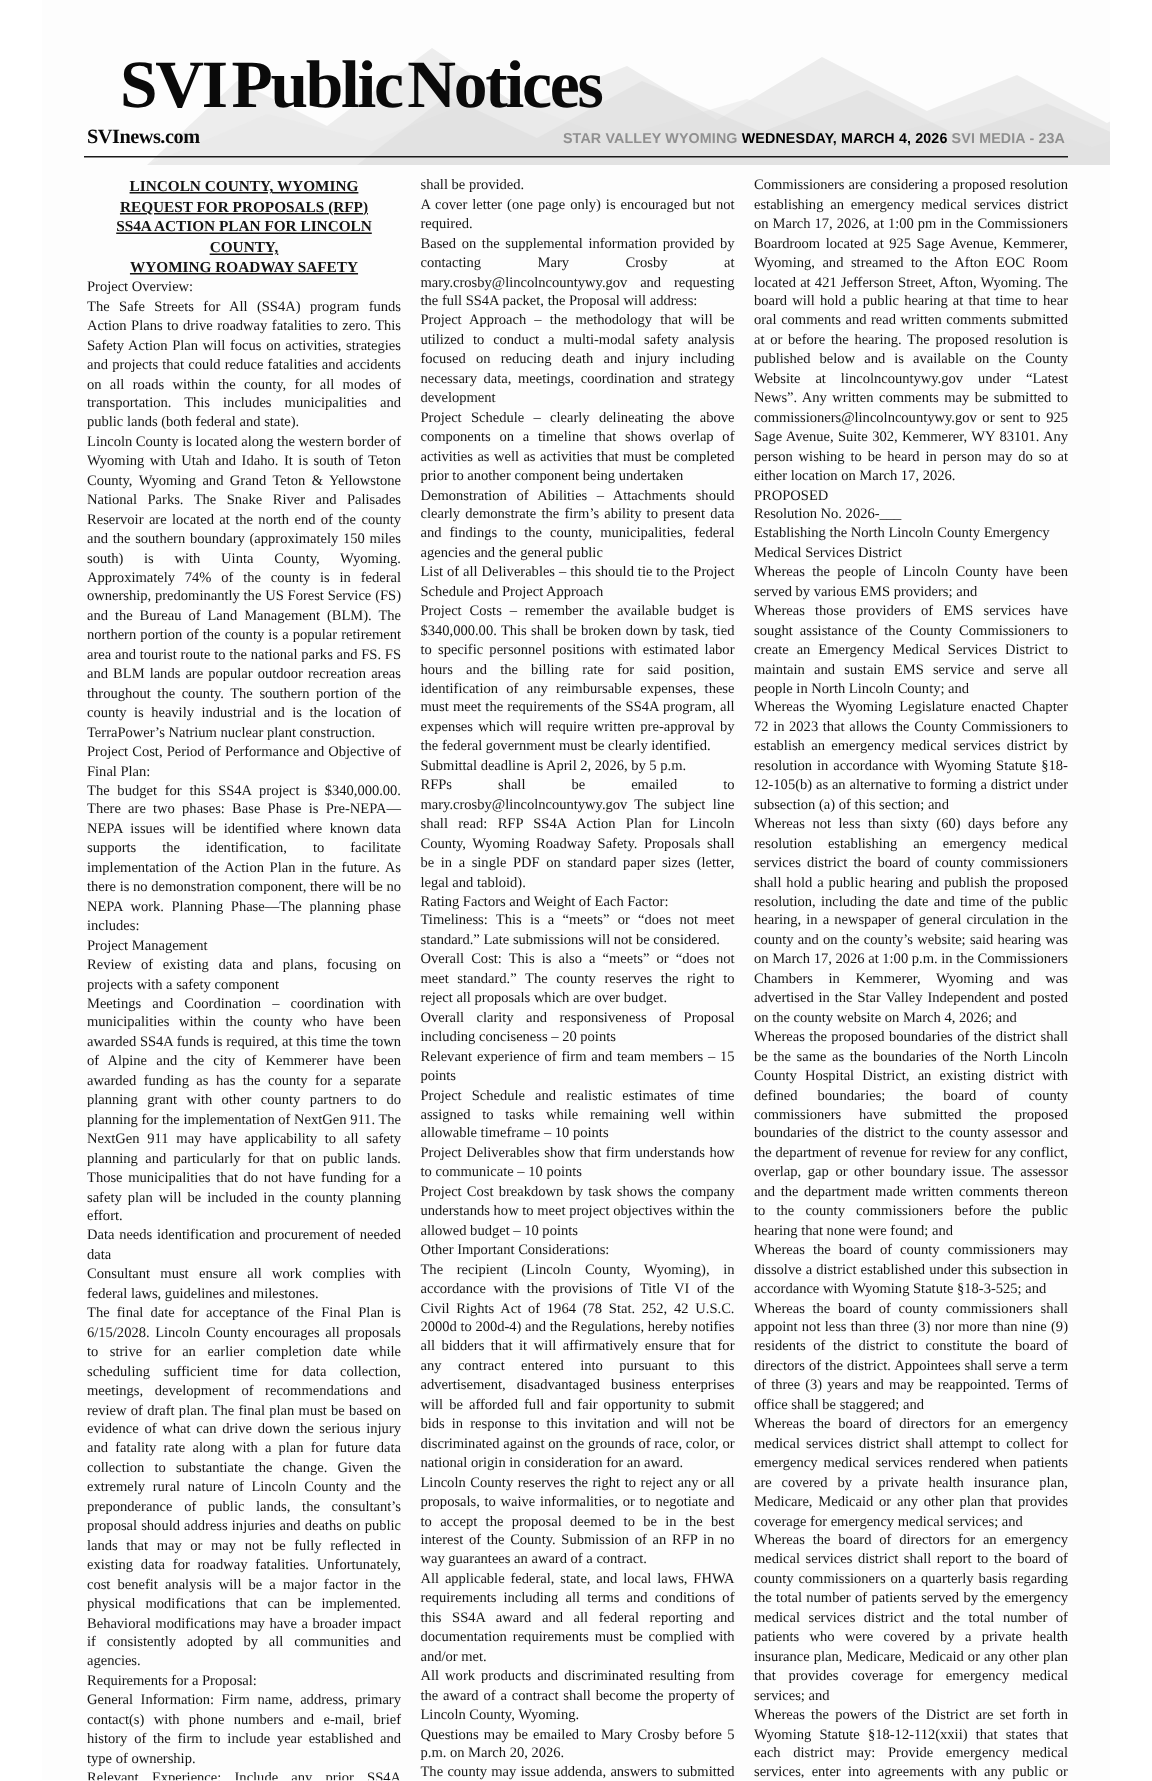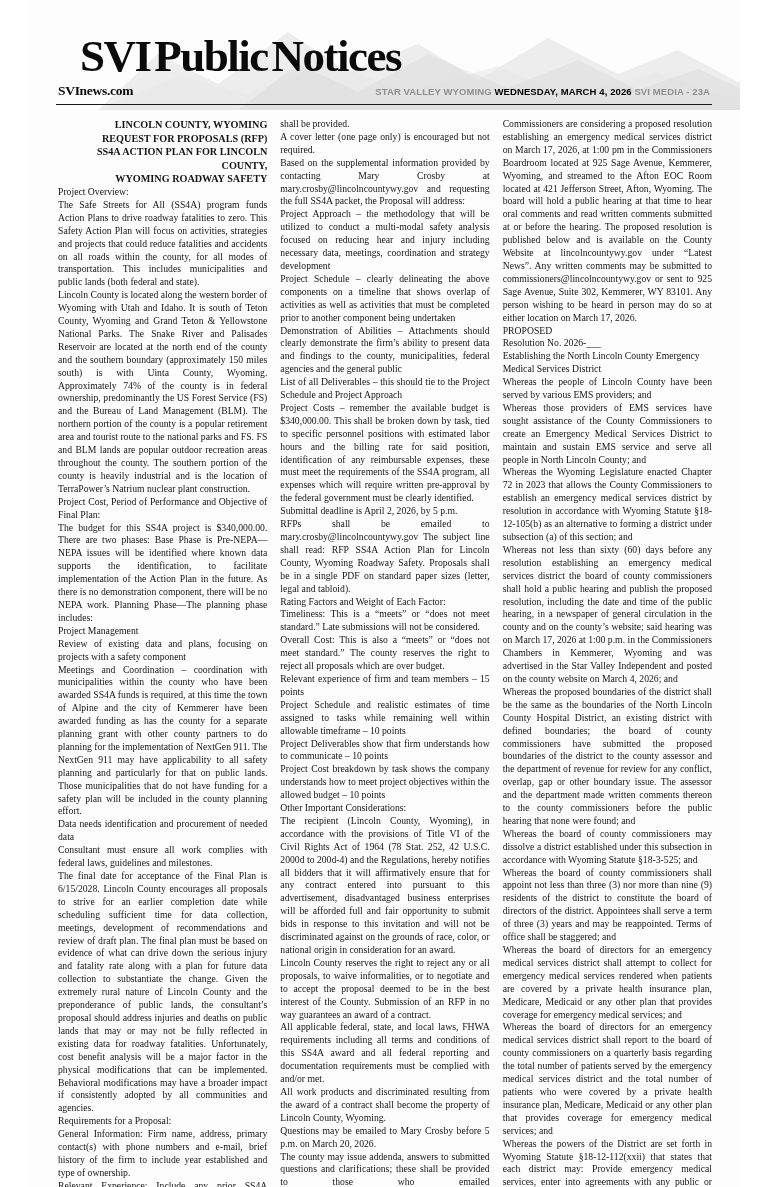--- a/index.html
+++ b/index.html
@@ -37,21 +37,21 @@
   .dl-gray{color:#8f8f8f;font-weight:bold;}
   .dl-bold{color:#000;font-weight:bold;}
   
   .columns{
     display:flex;gap:13px;
     padding:13px 28px 0 30px;
   }
   .col{flex:1;min-width:0;}
   .col p{margin:0;font-size:9.7px;line-height:12.9px;color:#151515;}
   p.body{text-align:justify;}
-  p.heading{text-align:right;font-weight:bold;font-size:10.2px;line-height:13.6px;}
+  p.heading{text-align:center;font-weight:bold;font-size:10.2px;line-height:13.6px;text-decoration:underline;}
   p.center{}
 </style>
 </head>
 <body>
 
 <div class="page">
 
   <header class="header">
     <svg class="mountains" viewBox="0 0 690 96" preserveAspectRatio="none" aria-hidden="true">
       <polygon points="0,96 60,40 120,70 190,18 250,58 320,30 380,66 450,24 520,60 580,36 640,68 690,44 690,96" fill="#d9d9d9" opacity="0.45"></polygon>
@@ -84,30 +84,31 @@
         <p class="body">The final date for acceptance of the Final Plan is 6/15/2028.  Lincoln County encourages all proposals to strive for an earlier completion date while scheduling sufficient time for data collection, meetings, development of recommendations and review of draft plan.  The final plan must be based on evidence of what can drive down the serious injury and fatality rate along with a plan for future data collection to substantiate the change.  Given the extremely rural nature of Lincoln County and the preponderance of public lands, the consultant’s proposal should address injuries and deaths on public lands that may or may not be fully reflected in existing data for roadway fatalities.  Unfortunately, cost benefit analysis will be a major factor in the physical modifications that can be implemented.  Behavioral modifications may have a broader impact if consistently adopted by all communities and agencies.</p>
         <p class="body">Requirements for a Proposal:</p>
         <p class="body">General Information:  Firm name, address, primary contact(s) with phone numbers and e-mail, brief history of the firm to include year established and type of ownership.</p>
         <p class="body">Relevant Experience:  Include any prior SS4A planning or other transportation planning, particularly that with FHWA or WYDOT.</p>
         <p class="body">Key Personnel:  Identify both by name and position, include resume for all key personnel, describe the role of each in this project, identify any roles that will be sub-contracted and whether they have been selected or at what point in the project that they will be selected.  NOTE:  Elsewhere in this RFP requirements for procuring sub-consultants are listed.  Also, personnel may change during the project, if the change results in a change in cost it will have to be approved which is why the position and role filled must be identified.</p>
       </section>
     <section class="col">
         <p class="body">shall be provided.</p>
         <p class="body">A cover letter (one page only) is encouraged but not required.</p>
         <p class="body">Based on the supplemental information provided by contacting Mary Crosby at mary.crosby@lincolncountywy.gov and requesting the full SS4A packet, the Proposal will address:</p>
-        <p class="body">Project Approach – the methodology that will be utilized to conduct a multi-modal safety analysis focused on reducing hear and injury including necessary data, meetings, coordination and strategy development</p>
+        <p class="body">Project Approach – the methodology that will be utilized to conduct a multi-modal safety analysis focused on reducing death and injury including necessary data, meetings, coordination and strategy development</p>
         <p class="body">Project Schedule – clearly delineating the above components on a timeline that shows overlap of activities as well as activities that must be completed prior to another component being undertaken</p>
         <p class="body">Demonstration of Abilities – Attachments should clearly demonstrate the firm’s ability to present data and findings to the county, municipalities, federal agencies and the general public</p>
         <p class="body">List of all Deliverables – this should tie to the Project Schedule and Project Approach</p>
         <p class="body">Project Costs – remember the available budget is $340,000.00.  This shall be broken down by task, tied to specific personnel positions with estimated labor hours and the billing rate for said position, identification of any reimbursable expenses, these must meet the requirements of the SS4A program, all expenses which will require written pre-approval by the federal government must be clearly identified.</p>
         <p class="body">Submittal deadline is April 2, 2026, by 5 p.m.</p>
         <p class="body">RFPs shall be emailed to mary.crosby@lincolncountywy.gov   The subject line shall read:  RFP SS4A Action Plan for Lincoln County, Wyoming Roadway Safety.  Proposals shall be in a single PDF on standard paper sizes (letter, legal and tabloid).</p>
         <p class="body">Rating Factors and Weight of Each Factor:</p>
         <p class="body">Timeliness:  This is a “meets” or “does not meet standard.”  Late submissions will not be considered.</p>
         <p class="body">Overall Cost: This is also a “meets” or “does not meet standard.”  The county reserves the right to reject all proposals which are over budget.</p>
+        <p class="body">Overall clarity and responsiveness of Proposal including conciseness – 20 points</p>
         <p class="body">Relevant experience of firm and team members – 15 points</p>
         <p class="body">Project Schedule and realistic estimates of time assigned to tasks while remaining well within allowable timeframe – 10 points</p>
         <p class="body">Project Deliverables show that firm understands how to communicate – 10 points</p>
         <p class="body">Project Cost breakdown by task shows the company understands how to meet project objectives within the allowed budget – 10 points</p>
         <p class="body">Other Important Considerations:</p>
         <p class="body">The recipient (Lincoln County, Wyoming), in accordance with the provisions of Title VI of the Civil Rights Act of 1964 (78 Stat. 252, 42 U.S.C. 2000d to 200d-4) and the Regulations, hereby notifies all bidders that it will affirmatively ensure that for any contract entered into pursuant to this advertisement, disadvantaged business enterprises will be afforded full and fair opportunity to submit bids in response to this invitation and will not be discriminated against on the grounds of race, color, or national origin in consideration for an award.</p>
         <p class="body">Lincoln County reserves the right to reject any or all proposals, to waive informalities, or to negotiate and to accept the proposal deemed to be in the best interest of the County.  Submission of an RFP in no way guarantees an award of a contract.</p>
         <p class="body">All applicable federal, state, and local laws, FHWA requirements including all terms and conditions of this SS4A award and all federal reporting and documentation requirements must be complied with and/or met.</p>
         <p class="body">All work products and discriminated resulting from the award of a contract shall become the property of Lincoln County, Wyoming.</p>
         <p class="body">Questions may be emailed to Mary Crosby before 5 p.m. on March 20, 2026.</p>

